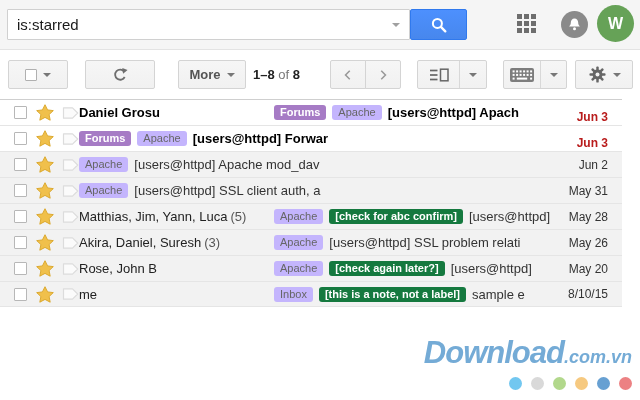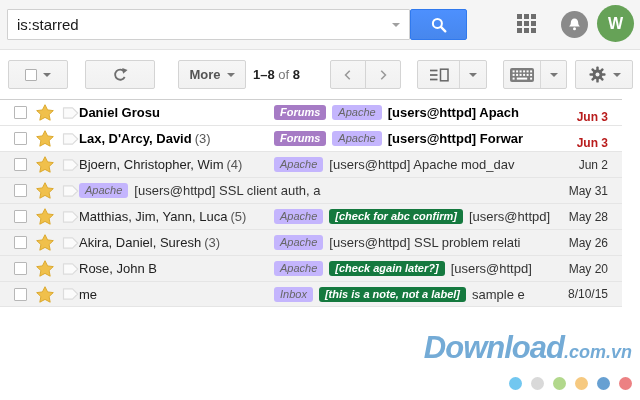--- a/index.html
+++ b/index.html
@@ -55,34 +55,34 @@
     border-radius:1px; flex:none; }
   .star { flex:none; margin-left:9px; }
   .marker { flex:none; margin-left:8px; }
   .sender { flex:none; width:195px; font-size:13px; color:#222;
     white-space:nowrap; overflow:hidden; }
   .row.unread .sender .sname { font-weight:bold; color:#000; }
   .scount { color:#555; margin-left:3px; }
   .content { flex:1; display:flex; align-items:center; overflow:hidden;
     white-space:nowrap; min-width:0; }
   .chip { flex:none; display:inline-block; font-size:11px; line-height:15px;
-    padding:0 6px; margin-right:6px; border-radius:3px;font-style:italic; }
+    padding:0 6px; margin-right:6px; border-radius:3px; }
   .chip.purple { background:#a67bc5; color:#fff; font-weight:bold; }
   .chip.gray { background:#c4b5fd; color:#666; }
   .chip.green { background:#15793f; color:#fff; font-weight:bold; }
   .subject { font-size:13px; color:#333; }
   .row.unread .subject { font-weight:bold; color:#000; }
   .date { flex:none; width:72px; text-align:right; padding-right:14px;
     font-size:12px; color:#333; }
   .row.unread .date { font-weight:bold; color:#b91c1c;margin-top:8px; }
 
   
   .watermark { position:absolute; right:8px; bottom:10px; text-align:right; }
   .wm-text { color:#74abd6; font-weight:bold; font-style:italic; font-size:31px;
-    letter-spacing:-1px; line-height:43px; }
+    letter-spacing:-1px; line-height:34px; }
   .wm-suffix { font-size:18px; letter-spacing:0; }
   .wm-dots { margin-top:3px; display:flex; gap:9px; justify-content:flex-end; }
   .wm-dots i { width:13px; height:13px; border-radius:50%; display:block; }
 </style>
 </head>
 <body>
 
 <div id="app">
 
   <div class="topbar">
@@ -221,41 +221,35 @@
       <span class="date">Jun 3</span>
     </div>
       <div class="row unread">
       <span class="cb"></span>
       <svg class="star" width="18" height="17" viewBox="0 0 20 19">
         <polygon points="10,0.8 12.9,6.6 19.3,7.4 14.6,11.8 15.8,18.1 10,15 4.2,18.1 5.4,11.8 0.7,7.4 7.1,6.6" fill="#f0c04b" stroke="#d9a426" stroke-width="1"></polygon>
       </svg>
       <svg class="marker" width="17" height="14" viewBox="0 0 17 14">
         <path d="M1.5 1.8 H10.5 L15.7 7 L10.5 12.2 H1.5 Z" fill="#fbfbfb" stroke="#dcdcdc" stroke-width="1.2" stroke-linejoin="round"></path>
       </svg>
-      <span class="sender">
-        <span class="sname">Lax, D'Arcy, David</span><span class="scount">(3)</span>
-      </span>
       <span class="content">
         <span class="chip purple">Forums</span>
           <span class="chip gray">Apache</span>
           <span class="subject">[users@httpd] Forwar</span>
       </span>
       <span class="date">Jun 3</span>
     </div>
       <div class="row">
       <span class="cb"></span>
       <svg class="star" width="18" height="17" viewBox="0 0 20 19">
         <polygon points="10,0.8 12.9,6.6 19.3,7.4 14.6,11.8 15.8,18.1 10,15 4.2,18.1 5.4,11.8 0.7,7.4 7.1,6.6" fill="#f0c04b" stroke="#d9a426" stroke-width="1"></polygon>
       </svg>
       <svg class="marker" width="17" height="14" viewBox="0 0 17 14">
         <path d="M1.5 1.8 H10.5 L15.7 7 L10.5 12.2 H1.5 Z" fill="#fbfbfb" stroke="#dcdcdc" stroke-width="1.2" stroke-linejoin="round"></path>
       </svg>
-      <span class="sender">
-        <span class="sname">Bjoern, Christopher, Wim</span><span class="scount">(4)</span>
-      </span>
       <span class="content">
         <span class="chip gray">Apache</span>
           <span class="subject">[users@httpd] Apache mod_dav</span>
       </span>
       <span class="date">Jun 2</span>
     </div>
       <div class="row">
       <span class="cb"></span>
       <svg class="star" width="18" height="17" viewBox="0 0 20 19">
         <polygon points="10,0.8 12.9,6.6 19.3,7.4 14.6,11.8 15.8,18.1 10,15 4.2,18.1 5.4,11.8 0.7,7.4 7.1,6.6" fill="#f0c04b" stroke="#d9a426" stroke-width="1"></polygon>

